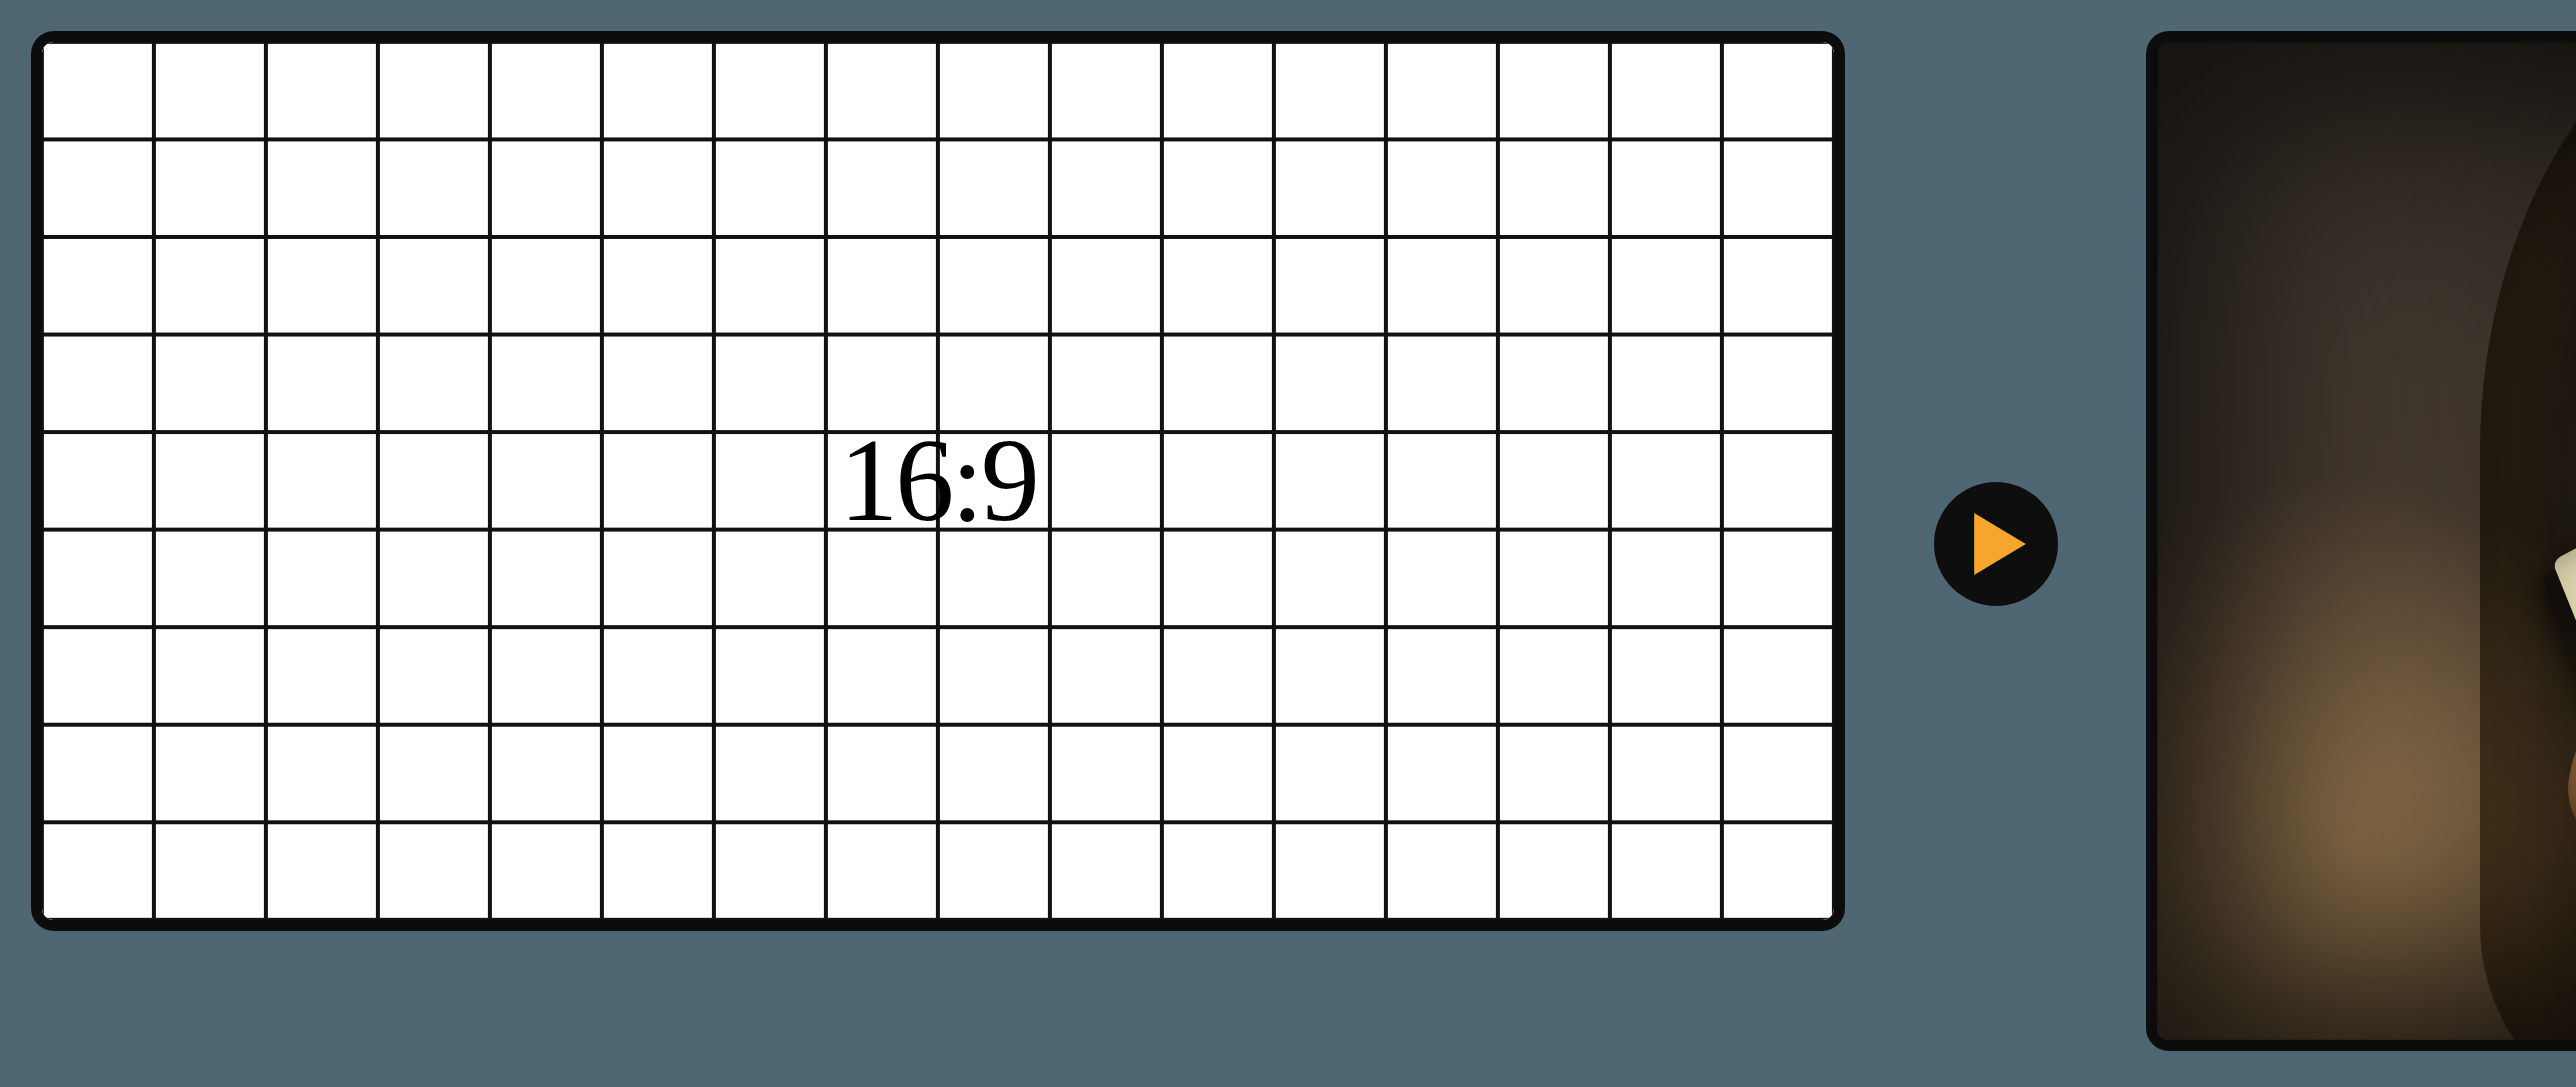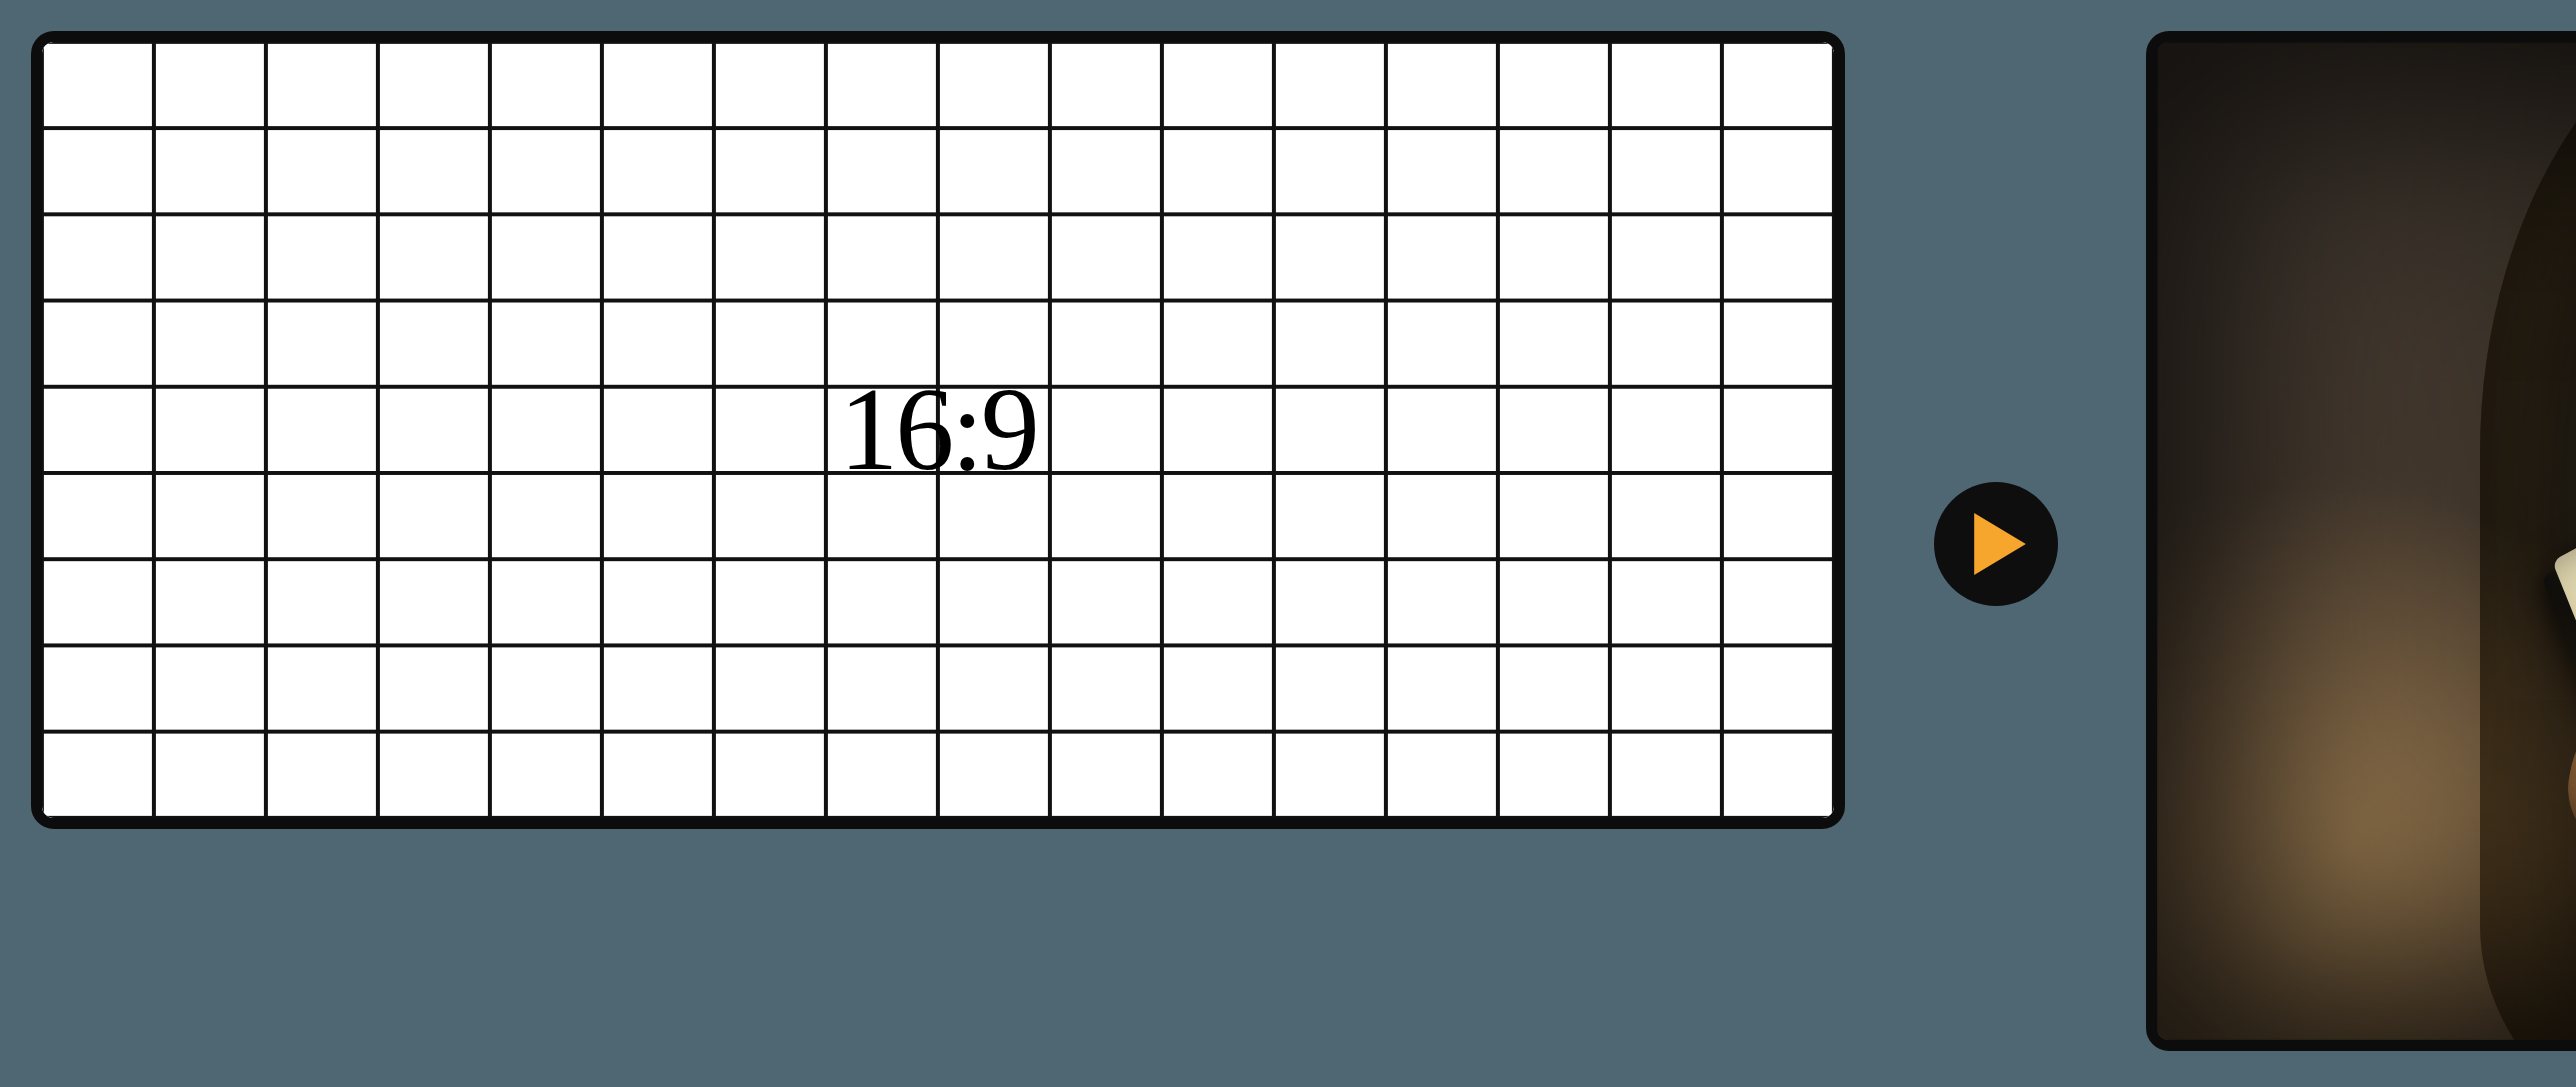--- a/index.html
+++ b/index.html
@@ -30,21 +30,21 @@
     border-radius: var(--panel-radius);
     box-sizing: border-box;
     overflow: hidden;
     background: #fff;
   }
   
   .panel-left {
     left: 31px;
     top: 31px;
     width: 1814px;
-    height: 798px;
+    height: 900px;
   }
   
   .panel-right {
     right: 31px;
     top: 31px;
     width: 1814px;
     height: 1020px;
     background: #0b0b0b;
   }
   

